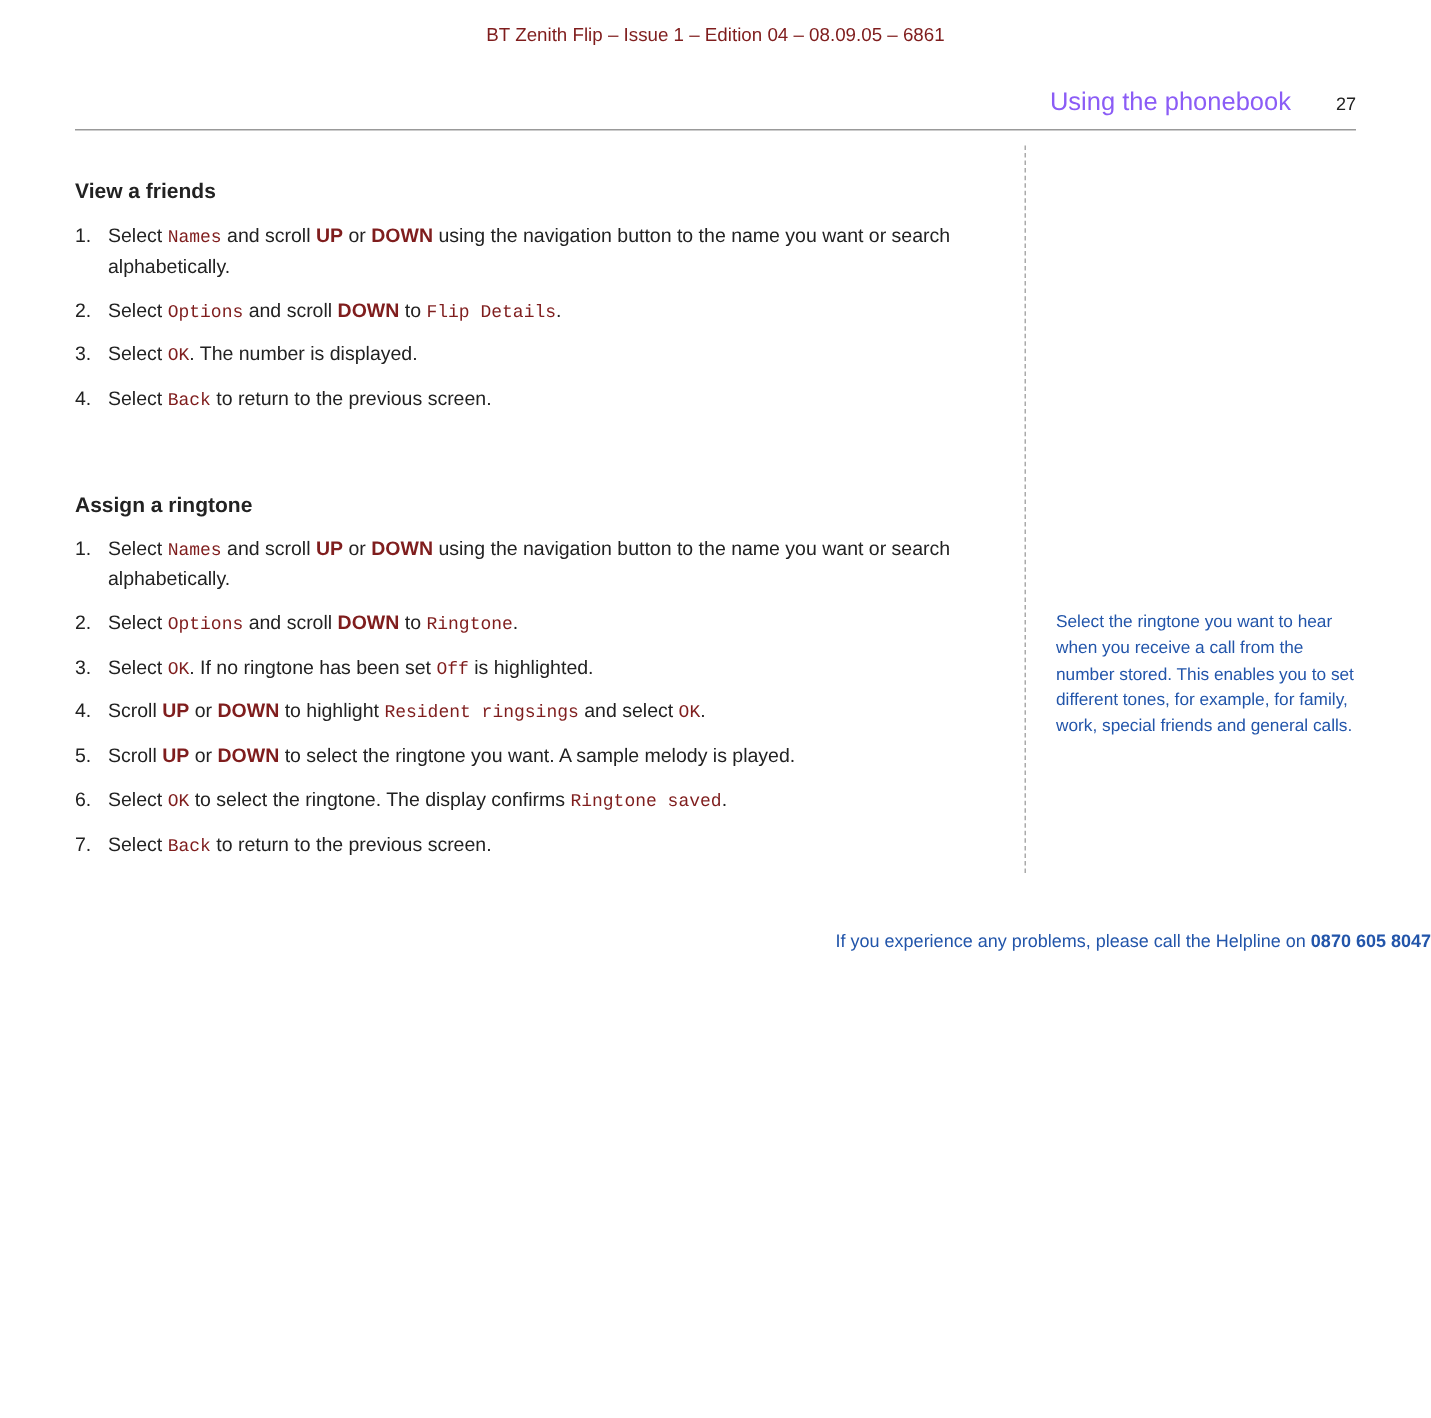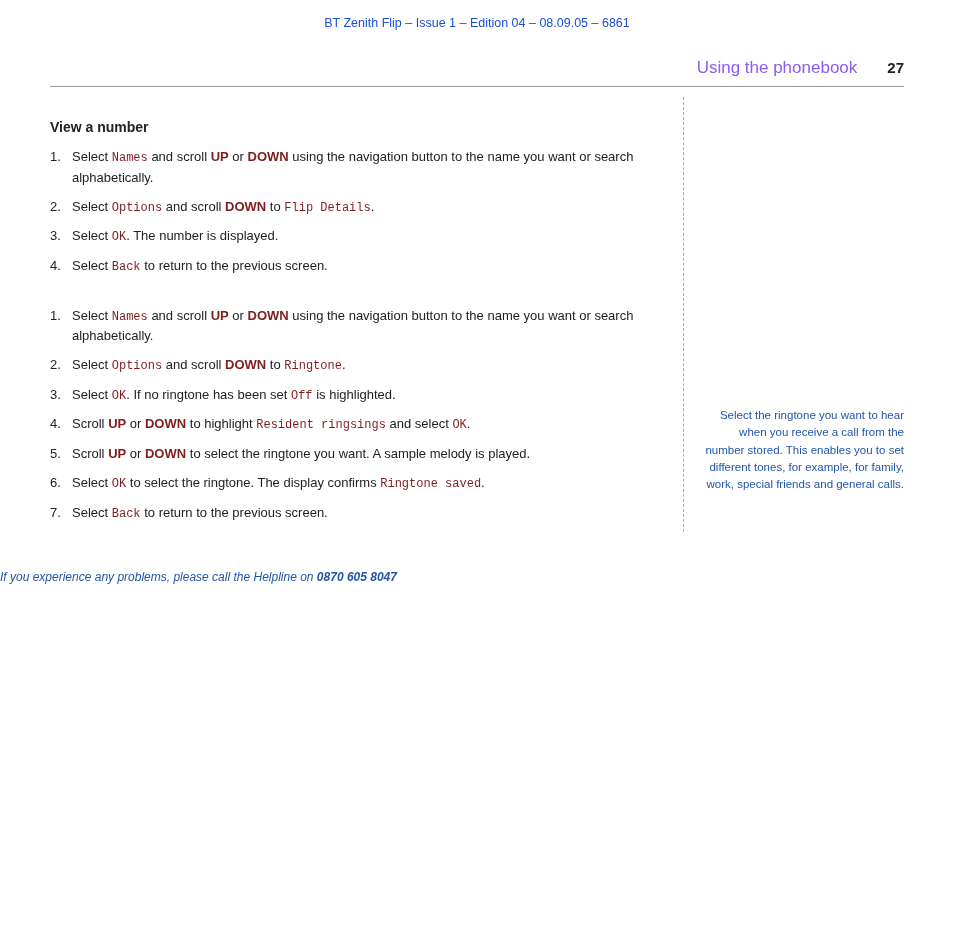--- a/index.html
+++ b/index.html
@@ -22,40 +22,40 @@
       min-height: 945px;
       background: #ffffff;
       position: relative;
       padding: 0;
     }
 
     .header-bar {
       text-align: center;
       padding: 16px 0 10px 0;
       font-size: 12.5px;
-      color: #1d4ed8;
+      color: #7f1d1d;
     }
 
     .chapter-header {
       display: flex;
       justify-content: flex-end;
       align-items: baseline;
       padding: 18px 50px 8px 50px;
     }
 
     .chapter-title {
       color: #8b5cf6;
       font-size: 17px;
       margin-right: 30px;
     }
 
     .page-number {
       color: #222;
-      font-size: 15px;
-      font-weight: bold;
+      font-size: 12px;
+      font-weight: normal;
       text-align: center;
     }
 
     .divider-line {
       border: none;
       border-top: 1px solid #999;
       margin: 0 50px;
     }
 
     .content-area {
@@ -68,21 +68,20 @@
     .main-column {
       flex: 1;
       padding-right: 30px;
       border-right: 1px dashed #aaa;
     }
 
     .side-column {
       width: 220px;
       padding-left: 20px;
       padding-top: 310px;
-      text-align: right;
     }
 
     .section-heading {
       font-weight: bold;
       font-size: 14px;
       margin-top: 22px;
       margin-bottom: 12px;
     }
 
     .numbered-list {
@@ -126,26 +125,25 @@
     }
 
     .side-note {
       font-size: 11.5px;
       color: #2255aa;
       line-height: 1.5;
       margin-bottom: 14px;
     }
 
     .footer-bar {
-      text-align: left;
-      padding: 18px 10px 14px 0;
+      text-align: right;
+      padding: 18px 0 14px 0;
       font-size: 12px;
       color: #2255aa;
       margin-top: 20px;
-      font-style: italic;
     }
 
     .footer-bar span.bold-phone {
       font-weight: bold;
       color: #2255aa;
     }
   </style>
 </head>
 <body>
 
@@ -160,21 +158,21 @@
     <span class="page-number">27</span>
   </div>
 
   <hr class="divider-line">
 
   <div class="content-area">
 
     <div class="main-column">
 
       <div>
-        <div class="section-heading">View a number</div>
+        <div class="section-heading">View a friends</div>
         <ol class="numbered-list">
 
           <li>
             <span class="list-num">1.</span>
             <span class="list-content">
               Select <span class="monospace-text">Names</span> and scroll <span class="bold-blue">UP</span> or <span class="bold-blue">DOWN</span> using the navigation button to the name you want or search alphabetically.
             </span>
           </li>
 
           <li>
@@ -196,20 +194,21 @@
             <span class="list-content">
               Select <span class="monospace-text">Back</span> to return to the previous screen.
             </span>
           </li>
         </ol>
       </div>
 
       <div class="section-gap"></div>
 
       <div>
+        <div class="section-heading">Assign a ringtone</div>
         <ol class="numbered-list">
 
           <li>
             <span class="list-num">1.</span>
             <span class="list-content">
               Select <span class="monospace-text">Names</span> and scroll <span class="bold-blue">UP</span> or <span class="bold-blue">DOWN</span> using the navigation button to the name you want or search alphabetically.
             </span>
           </li>
 
           <li>

